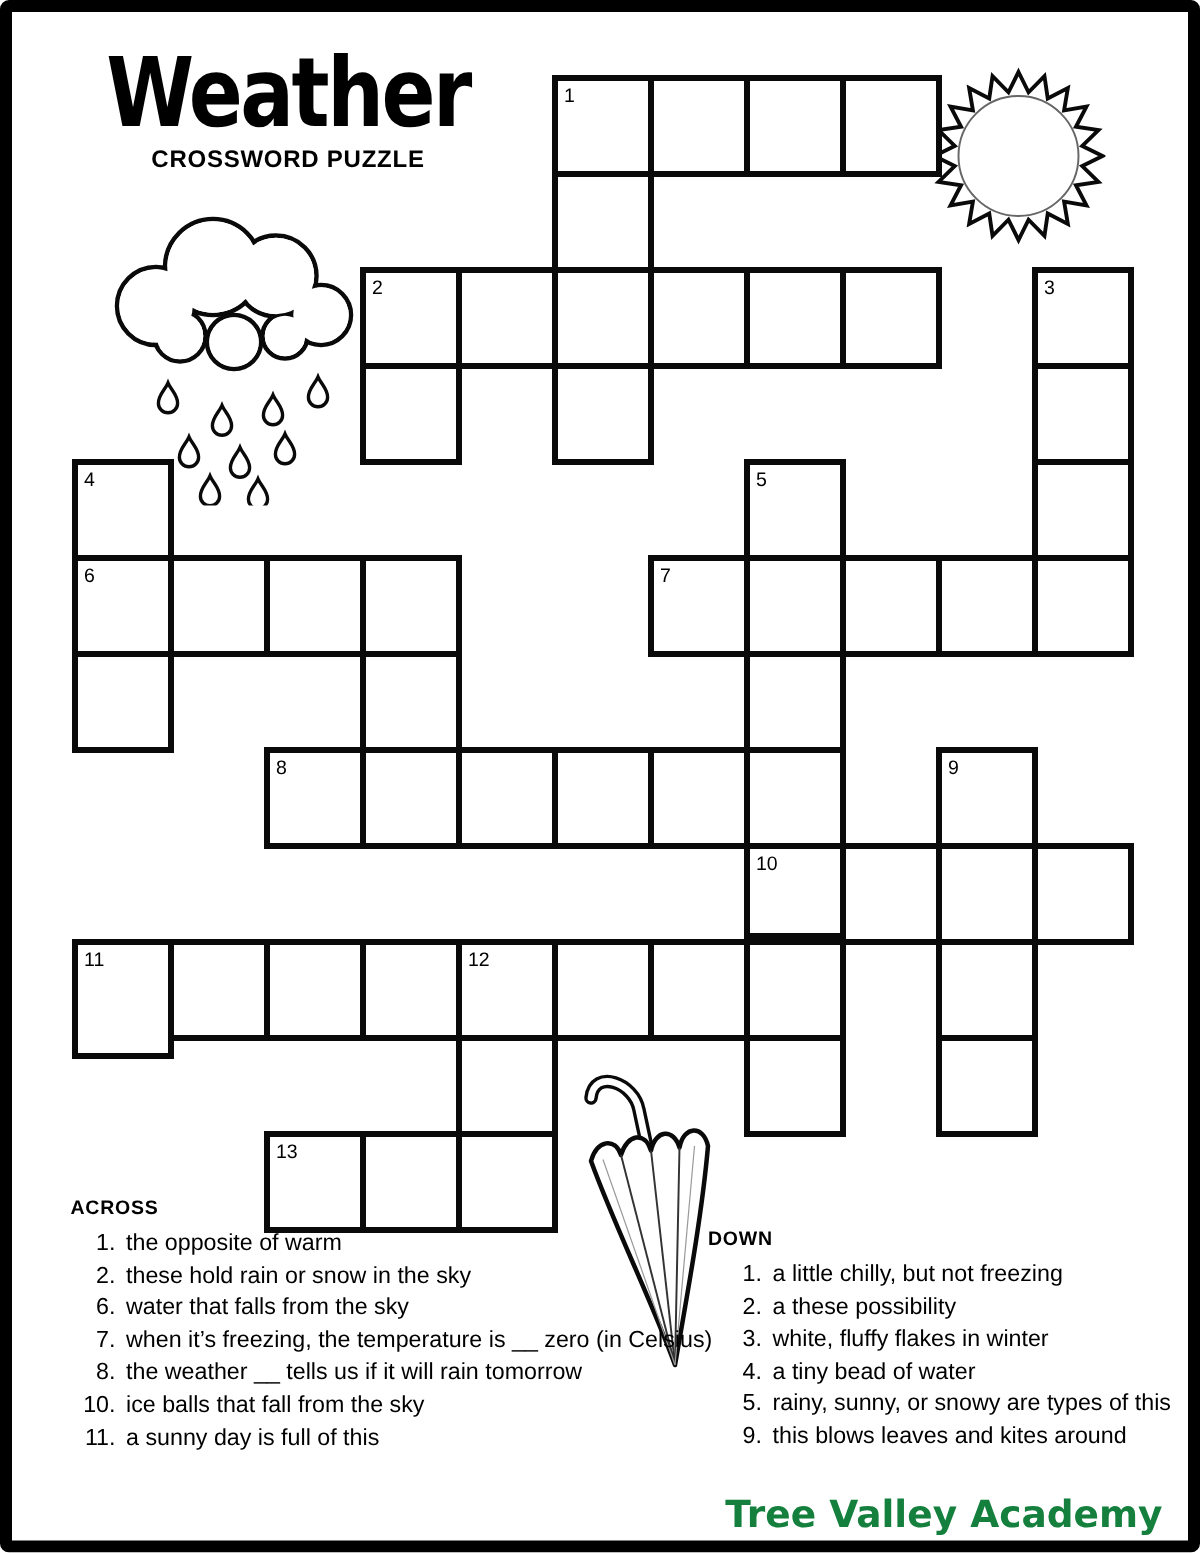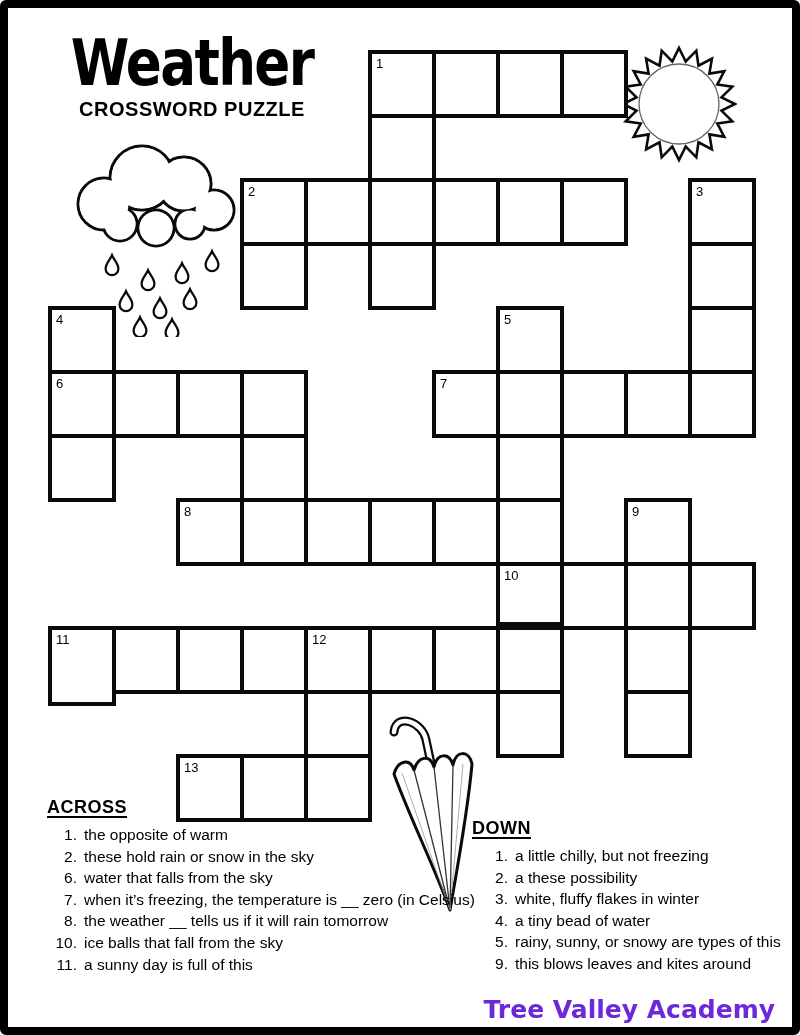--- a/index.html
+++ b/index.html
@@ -10,42 +10,42 @@
   .frame{
     position:absolute;inset:0;border:8px solid #000;border-radius:6px;
     box-sizing:border-box;pointer-events:none;z-index:50;
   }
   .title-block{position:absolute;left:32px;top:30px;width:320px;text-align:center;}
   .title{
     font-family:"DejaVu Sans",sans-serif;font-weight:bold;font-size:64px;line-height:66px;
     letter-spacing:-2px;transform:scaleX(0.83);transform-origin:center;white-space:nowrap;
   }
   .subtitle{
-    font-family:"Liberation Sans",sans-serif;font-weight:bold;font-size:20px;
+    font-family:"Liberation Sans",sans-serif;font-weight:bold;font-size:16px;
     letter-spacing:0.5px;margin-top:2px;white-space:nowrap;
   }
   .illus{position:absolute;}
   #sun-svg{left:621px;top:44px;}
   #cloud-svg{left:62px;top:132px;}
   #umbrella-svg{left:372px;top:692px;}
   #grid{position:absolute;z-index:5;}
   .cell{
     position:absolute;box-sizing:border-box;background:#fff;
     border-style:solid;border-color:#0a0a0a;
   }
   .cellnum{
     display:block;font-family:"Liberation Sans",sans-serif;font-size:13px;line-height:13px;
     padding:3px 0 0 4px;color:#000;
   }
   .clues{position:absolute;z-index:6;}
   #across-clues{left:47px;top:797px;width:440px;}
   #down-clues{left:472px;top:818px;width:320px;}
   .clue-heading{
-    font-size:18px;font-weight:bold;letter-spacing:0.5px;
-    text-decoration:underline;text-decoration-thickness:2px;text-underline-offset:3px;
+    font-size:13px;font-weight:bold;letter-spacing:0.5px;
+    text-decoration-thickness:2px;text-underline-offset:3px;
     margin-bottom:6px;
   }
   .clue{display:flex;height:21.6px;line-height:21.6px;font-size:15.5px;white-space:nowrap;}
   .clue-num{text-align:right;padding-right:7px;flex:none;}
   #across-clues .clue-num{width:30px;}
   #down-clues .clue-num{width:36px;}
   .footer-brand{
     position:absolute;right:25px;bottom:11px;z-index:6;
     font-family:"DejaVu Sans",sans-serif;font-weight:bold;font-size:25px;letter-spacing:0px;
     white-space:nowrap;
@@ -255,13 +255,13 @@
         <span class="clue-num">5.</span>
         <span class="clue-text">rainy, sunny, or snowy are types of this</span>
       </div>
       <div class="clue">
         <span class="clue-num">9.</span>
         <span class="clue-text">this blows leaves and kites around</span>
       </div>
     </div>
 </div>
 
-<div class="footer-brand" style="color: #6d28d9; margin-left: 36px;">Tree Valley Academy</div>
+<div class="footer-brand" style="color: #15803d; margin-left: 36px;">Tree Valley Academy</div>
 
 </body></html>

